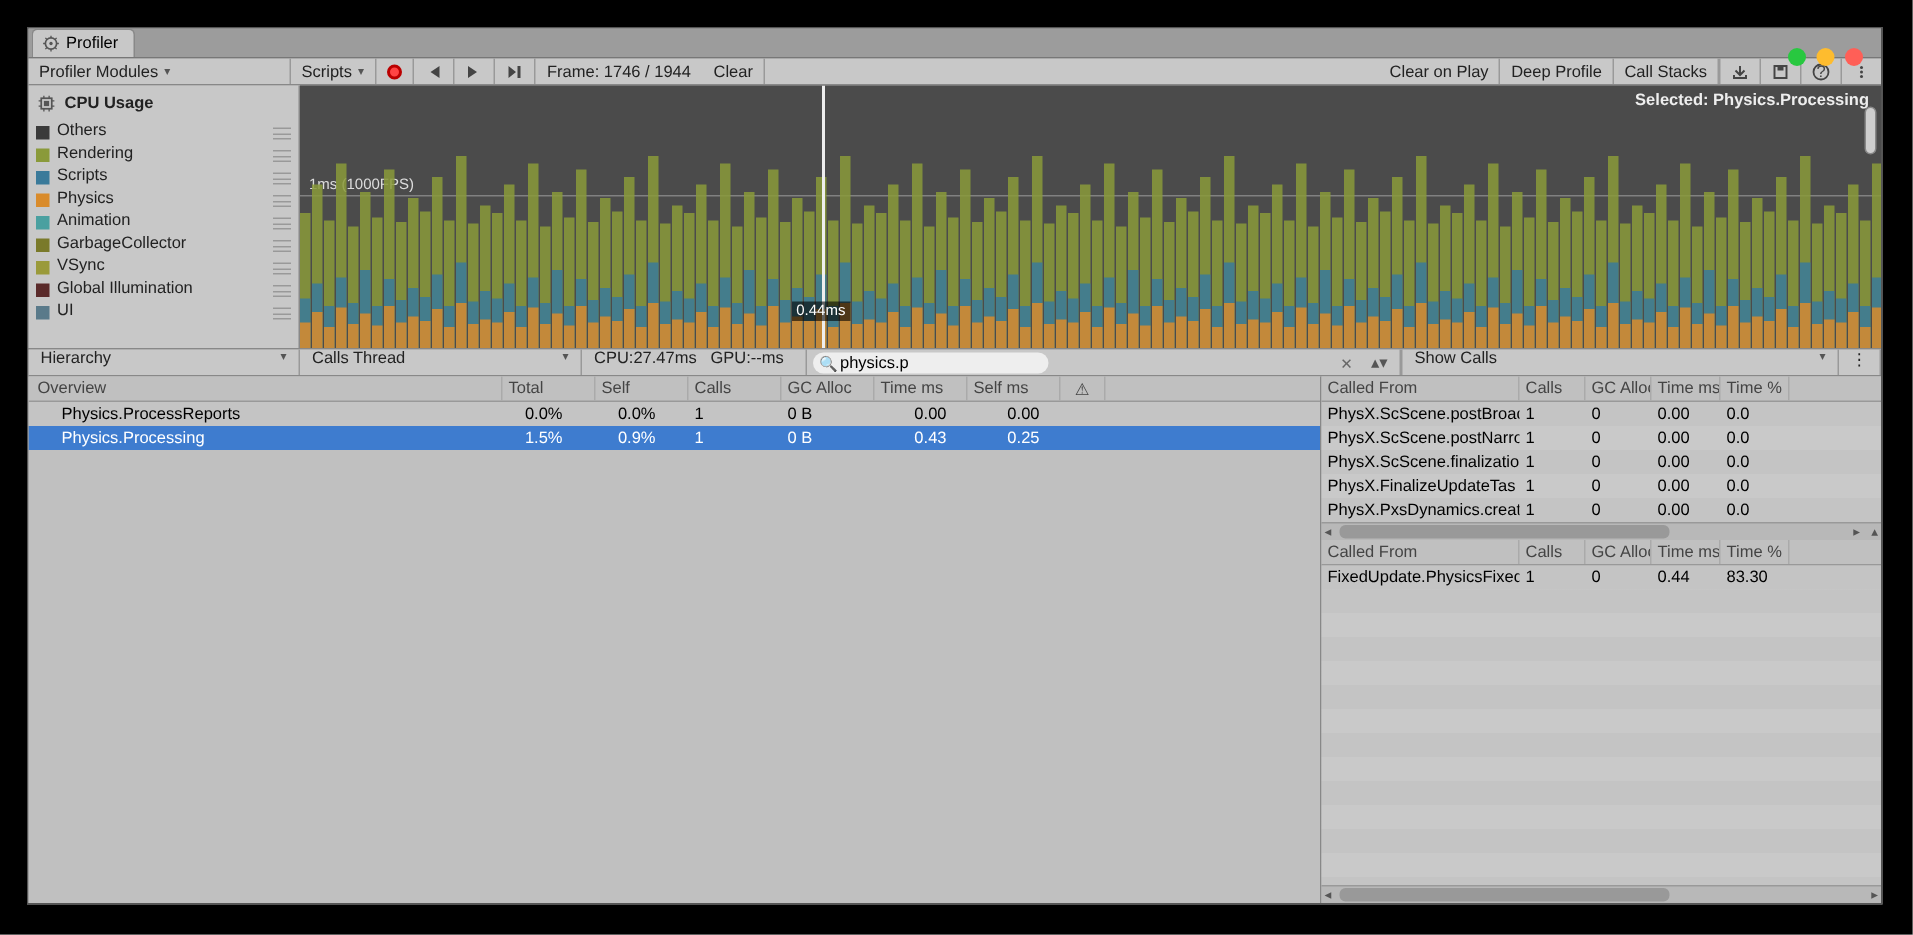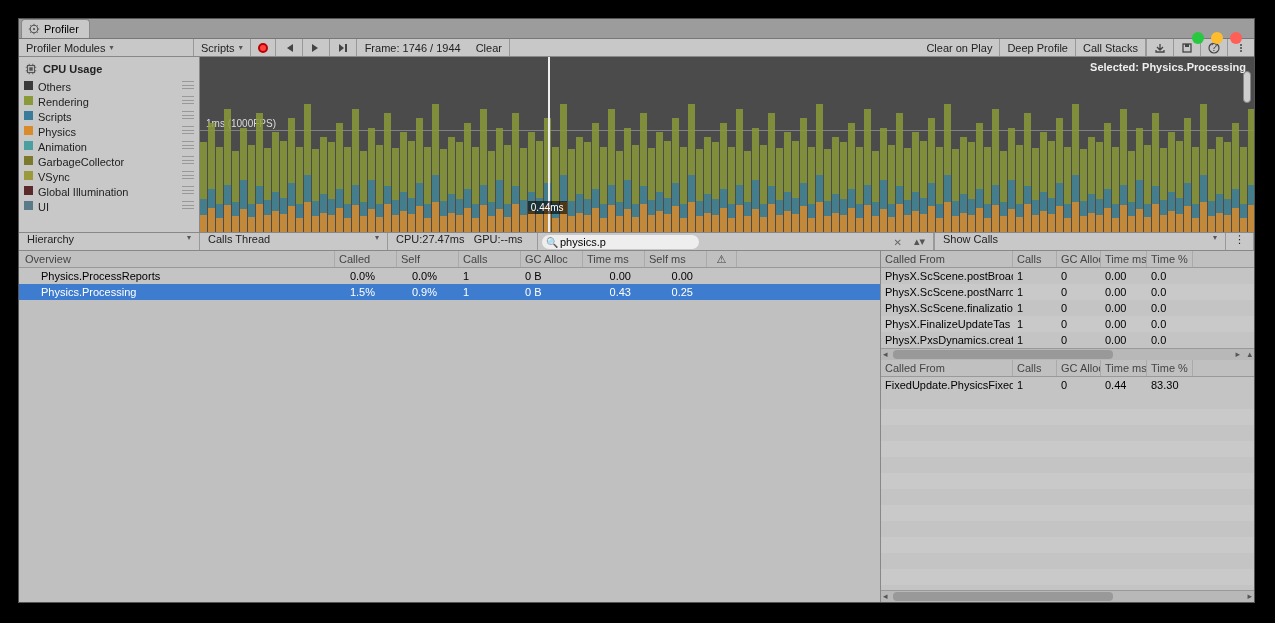--- a/index.html
+++ b/index.html
@@ -26,21 +26,21 @@
   .frame-label { padding:0 8px; display:flex; align-items:center; color:#222;}
 
   
   .content { flex:1; display:flex; flex-direction:column; min-height:0;}
   .upper { display:flex; height:176px; border-bottom:1px solid #888;}
 
   
   .cpu-panel { width:181px; background:#c8c8c8; border-right:1px solid #888; padding:3px 5px;}
   .cpu-title { display:flex; align-items:center; gap:5px; font-weight:bold; color:#222; padding:2px 0 4px 0;}
   .cat-list { display:flex; flex-direction:column; gap:1px;}
-  .cat-row { display:flex; align-items:flex-start; gap:5px; padding:1px 0; color:#222;}
+  .cat-row { display:flex; align-items:flex-end; gap:5px; padding:1px 0; color:#222;}
   .cat-sw { width:9px; height:9px; flex-shrink:0;}
   .cat-hamb { margin-left:auto; width:12px; height:8px; display:flex; flex-direction:column; justify-content:space-between;}
   .cat-hamb span{height:1px; background:#999;}
 
   
   .chart-area { flex:1; background:#4b4b4b; position:relative; overflow:hidden;}
   .chart-label-sel { position:absolute; right:8px; top:4px; color:#eee; font-weight:bold;}
   .chart-guide { position:absolute; left:0; right:0; height:1px; background:rgba(255,255,255,0.3);}
   .chart-guide-lbl { position:absolute; color:#ddd; font-size:10px; padding:0 2px;}
   .chart-cursor { position:absolute; top:0; bottom:0; width:2px; background:#eee;}
@@ -713,21 +713,21 @@
       <div class="fb-seg fb-drop fb-show" style="border-left:1px solid #999">
           <span>Show Calls</span>
         </div>
       <div class="fb-seg fb-menu">⋮</div>
     </div>
 
     <div class="lower">
       <div class="left-table">
         <div class="tbl-head">
           <div class="th lc-name">Overview</div>
-          <div class="th lc-total">Called</div>
+          <div class="th lc-total">Total</div>
           <div class="th lc-self">Self</div>
           <div class="th lc-calls">Calls</div>
           <div class="th lc-gc">GC Alloc</div>
           <div class="th lc-time">Time ms</div>
           <div class="th lc-selfms">Self ms</div>
           <div class="th lc-warn">⚠</div>
         </div>
         <div class="tbl-body" id="left-body">
             <div class="tr">
               <div class="td lc-name">Physics.ProcessReports</div>

